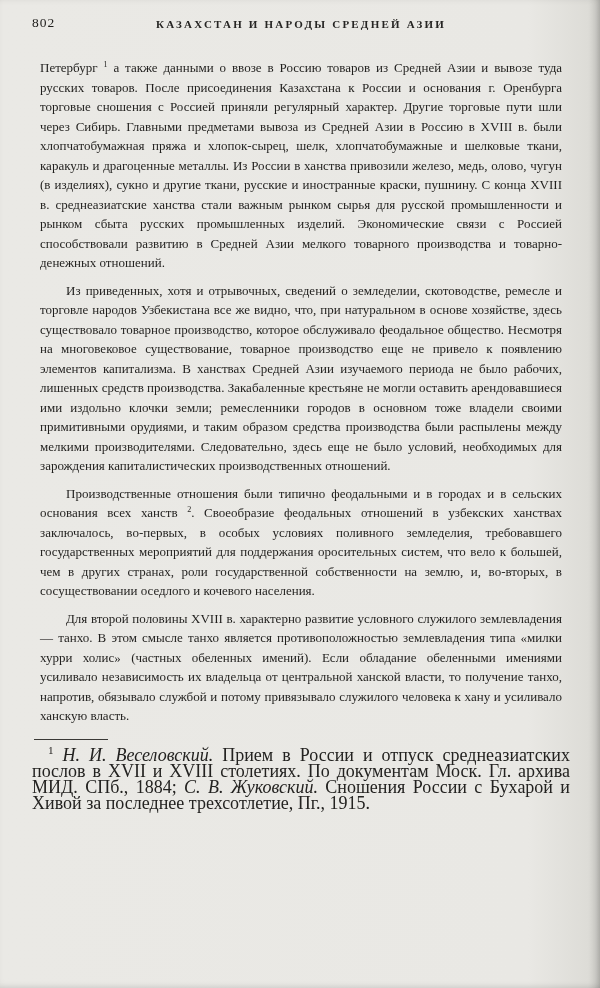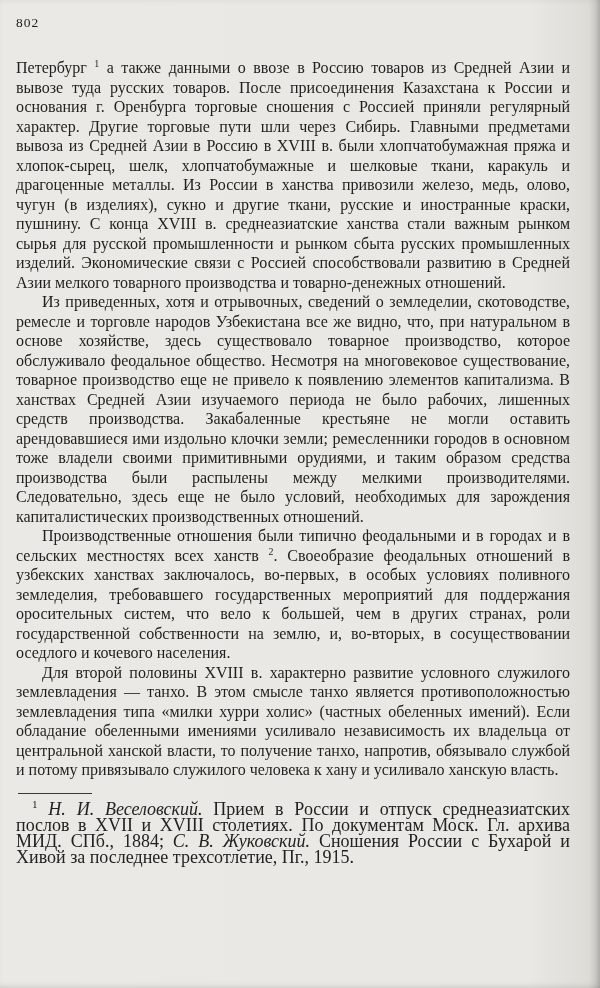--- a/index.html
+++ b/index.html
@@ -9,21 +9,21 @@
     background: #d6d5d1;
     font-family: "Liberation Serif", "DejaVu Serif", serif;
   }
   .page {
     position: relative;
     width: 600px;
     height: 988px;
     box-sizing: border-box;
     background: linear-gradient(90deg, #eae9e5 0%, #e9e8e4 88%, #dddcd7 98%, #c9c8c3 100%);
     box-shadow: inset -5px 0 10px -5px rgba(0,0,0,0.25), inset 0 -4px 8px -5px rgba(0,0,0,0.15);
-    padding: 14px 30px 0 16px;
+    padding: 14px 30px 0 32px;
     color: #1e1d1b;
     overflow: hidden;
   }
   .header {
     position: relative;
     height: 18px;
     margin-bottom: 26px;
     text-align: center;
   }
   .page-number {
@@ -35,22 +35,22 @@
   }
   .running-title {
     display: inline-block;
     font-size: 11px;
     font-weight: bold;
     letter-spacing: 2.2px;
     padding-top: 3px;
     color: #262523;
   }
   .body-text p {
-    margin: 0;
-    font-size: 16px;
+    margin: 8px;
+    font-size: 13px;
     line-height: 19.5px;
     text-align: justify;
     text-indent: 26px;
     color: #201f1d;
   }
   .body-text p.no-indent { text-indent: 0; }
   sup.fn-ref {
     font-size: 0.62em;
     line-height: 0;
     vertical-align: super;
@@ -71,30 +71,31 @@
   }
   .footnote i { font-style: italic; }
 </style>
 </head>
 <body>
 
 <div class="page">
 
   <div class="header">
     <span class="page-number">802</span>
+    <span class="running-title">КАЗАХСТАН И НАРОДЫ СРЕДНЕЙ АЗИИ</span>
   </div>
 
   <div class="body-text">
     <p class="no-indent"><span>Петербург</span>
       <sup class="fn-ref">1</sup>
       <span>а также данными о ввозе в Россию товаров из Средней Азии и вывозе туда русских товаров. После присоединения Казахстана к России и основания г. Оренбурга торговые сношения с Россией приняли регулярный характер. Другие торговые пути шли через Сибирь. Главными предметами вывоза из Средней Азии в Россию в XVIII в. были хлопчатобумажная пряжа и хлопок-сырец, шелк, хлопчатобумажные и шелковые ткани, каракуль и драгоценные металлы. Из России в ханства привозили железо, медь, олово, чугун (в изделиях), сукно и другие ткани, русские и иностранные краски, пушнину. С конца XVIII в. среднеазиатские ханства стали важным рынком сырья для русской промышленности и рынком сбыта русских промышленных изделий. Экономические связи с Россией способствовали развитию в Средней Азии мелкого товарного производства и товарно-денежных отношений.</span></p>
 
     <p>Из приведенных, хотя и отрывочных, сведений о земледелии, скотоводстве, ремесле и торговле народов Узбекистана все же видно, что, при натуральном в основе хозяйстве, здесь существовало товарное производство, которое обслуживало феодальное общество. Несмотря на многовековое существование, товарное производство еще не привело к появлению элементов капитализма. В ханствах Средней Азии изучаемого периода не было рабочих, лишенных средств производства. Закабаленные крестьяне не могли оставить арендовавшиеся ими издольно клочки земли; ремесленники городов в основном тоже владели своими примитивными орудиями, и таким образом средства производства были распылены между мелкими производителями. Следовательно, здесь еще не было условий, необходимых для зарождения капиталистических производственных отношений.</p>
 
-    <p><span>Производственные отношения были типично феодальными и в городах и в сельских местностях всех ханств</span>
+    <p><span>Производственные отношения были типично феодальными и в городах и в сельских основания всех ханств</span>
       <sup class="fn-ref">2</sup><span>. Своеобразие феодальных отношений в узбекских ханствах заключалось, во-первых, в особых условиях поливного земледелия, требовавшего государственных мероприятий для поддержания оросительных систем, что вело к большей, чем в других странах, роли государственной собственности на землю, и, во-вторых, в сосуществовании оседлого и кочевого населения.</span></p>
 
     <p>Для второй половины XVIII в. характерно развитие условного служилого землевладения — танхо. В этом смысле танхо является противоположностью землевладения типа «милки хурри холис» (частных обеленных имений). Если обладание обеленными имениями усиливало независимость их владельца от центральной ханской власти, то получение танхо, напротив, обязывало службой и потому привязывало служилого человека к хану и усиливало ханскую власть.</p>
   </div>
 
   <div class="footnotes">
     <div class="fn-rule"></div>
 
     <p class="footnote"><sup class="fn-ref">1</sup>
       <i>Н. И. Веселовский.</i>

